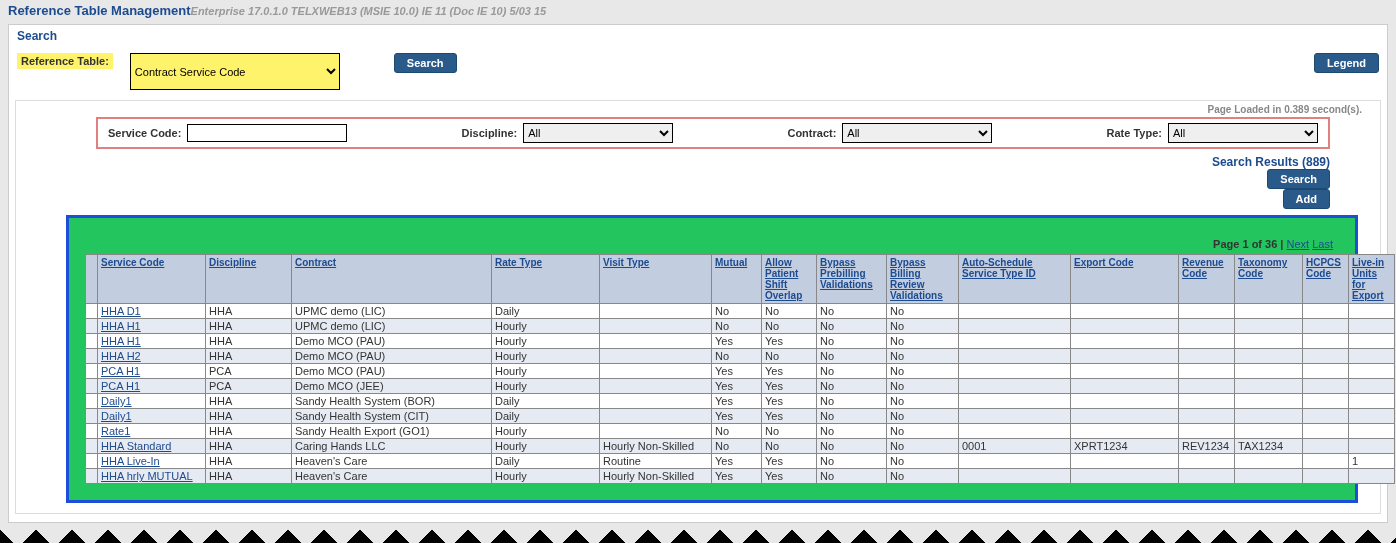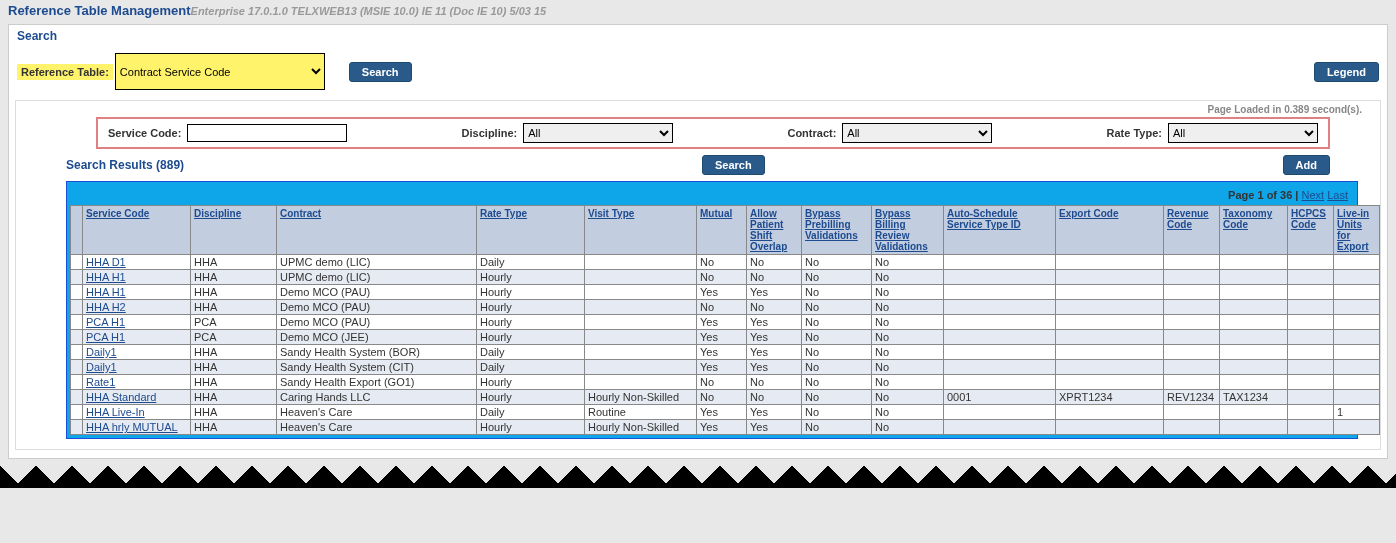--- a/index.html
+++ b/index.html
@@ -36,23 +36,23 @@
     padding: 0;
   }
   .search-heading {
     color: #1d4b8f;
     font-weight: bold;
     font-size: 12px;
     padding: 4px 8px;
   }
   .ref-table-row {
     display: flex;
-    align-items: center;
+    align-items: flex-start;
     padding: 6px 8px;
-    gap: 2px;
+    gap: 17px;
   }
   .highlight-label {
     background: #fff36b;
     font-weight: bold;
     font-size: 11px;
     padding: 2px 4px;
   }
   .highlight-select {
     background: #fff36b;
     border: 1px solid #000;
@@ -98,36 +98,37 @@
     padding: 0 2px;
   }
   .filter-select {
     border: 1px solid #000;
     height: 20px;
     font-size: 11px;
     width: 150px;
   }
   .results-row {
     display: flex;
-    align-items: center;
+    align-items: flex-end;
     padding: 0 50px 4px 50px;
+    flex-direction: column;
   }
   .results-title {
     color: #1d4b8f;
     font-weight: bold;
     font-size: 12px;
     flex: 0 0 auto;
   }
   .results-center { flex: 1; text-align: center; }
   .results-right { flex: 0 0 auto; }
   .table-wrap {
-    background: #0ea5e9;
+    background: #22c55e;
     margin: 2px 22px 0 50px;
-    border: 1px solid #1d4ed8;
-    padding: 3px;
+    border: 3px solid #1d4ed8;
+    padding: 16px;
     position: relative;
   }
   .pager {
     text-align: right;
     padding: 4px 6px;
     font-size: 11px;
   }
   .pager strong { font-weight: bold; }
   .pager a { color: #1d4b8f; text-decoration: underline; cursor: pointer; }
   table.data {

